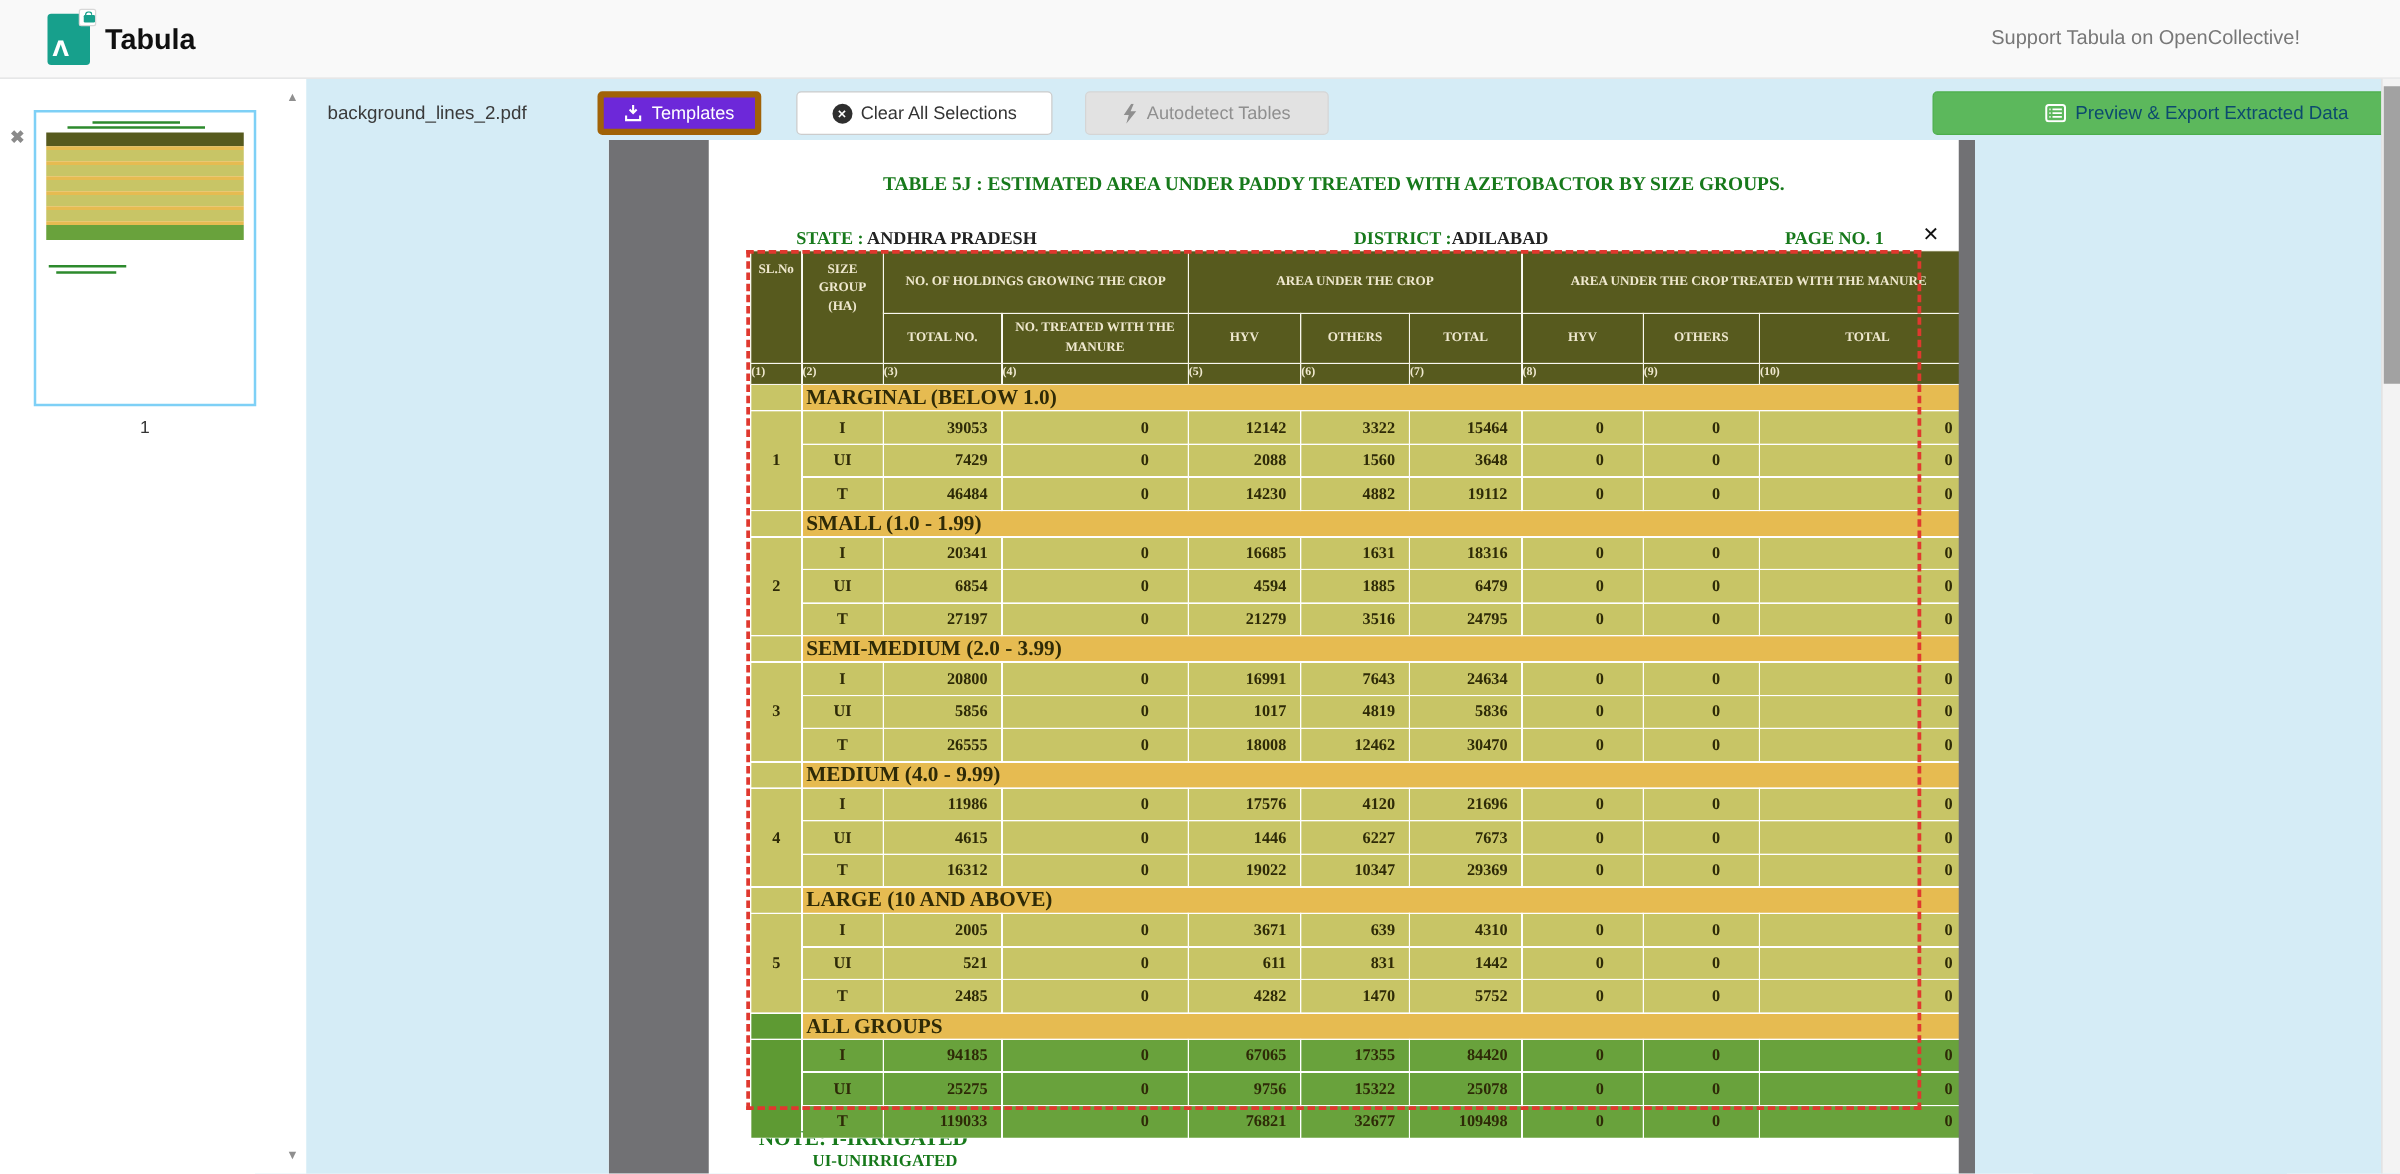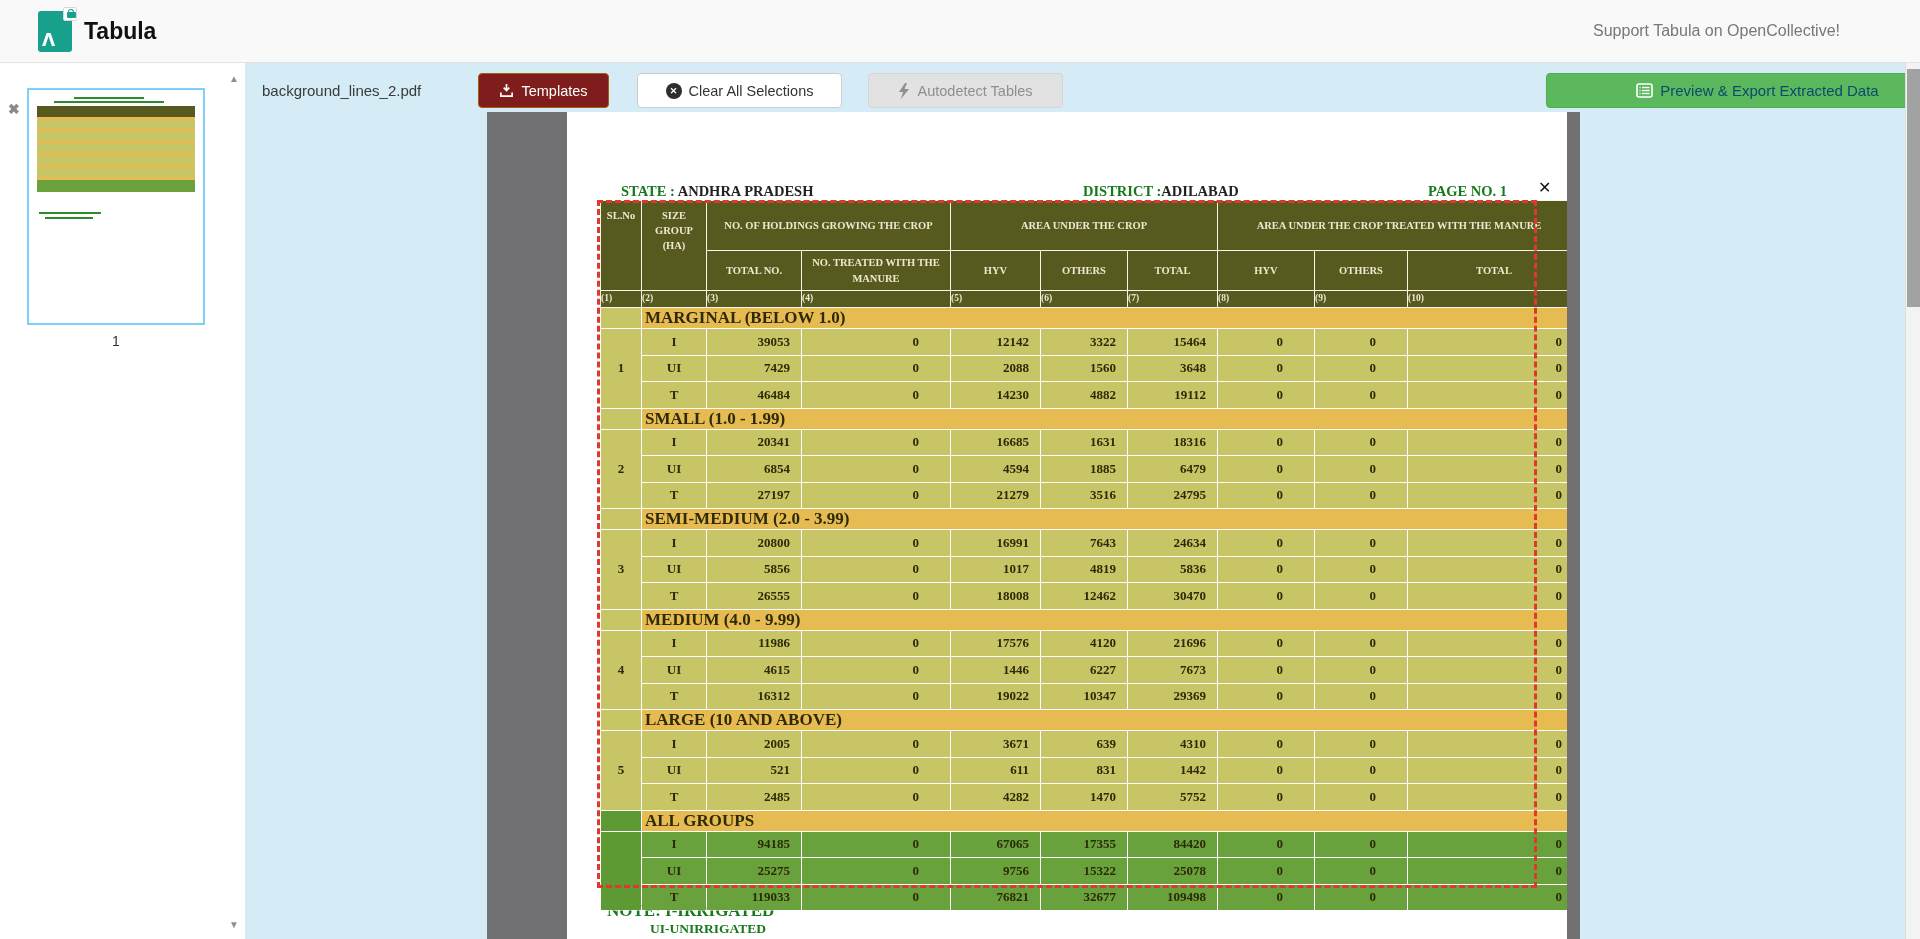--- a/index.html
+++ b/index.html
@@ -17,21 +17,21 @@
   .logo .lockbody { position:absolute; bottom:1.5px; left:2.5px; width:9px; height:6px; background:#17a08c; border-radius:1px; }
   .brand { font-size:23px; font-weight:bold; color:#101010; margin-left:12px; }
   .nav-items { display:flex; list-style:none; margin-left:34px; gap:36px; }
   .nav-items li { color:#777; font-size:16px; cursor:pointer; white-space:nowrap; }
   .support { margin-left:auto; margin-right:80px; color:#777; font-size:16px; }
 
   
   .filename { position:absolute; left:262px; top:82px; font-size:15px; color:#3a3a3a; z-index:10; }
   .btn { position:absolute; top:73px; height:35px; display:flex; align-items:center; justify-content:center;
          gap:7px; border-radius:4px; font-size:14.5px; z-index:10; cursor:pointer; }
-  .btn-templates { left:478px; width:131px; background:#7f1d1d; border:1px solid #a16207; color:#fff; }
+  .btn-templates { left:478px; width:131px; background:#6d28d9; border:5px solid #a16207; color:#fff; }
   .btn-clear { left:637px; width:205px; background:#ffffff; border:1px solid #cccccc; color:#333; }
   .btn-auto { left:868px; width:195px; background:#e2e2e2; border:1px solid #d5d5d5; color:#8f8f8f; }
   .btn-export { left:1546px; width:423px; background:#5cb85c; border:1px solid #4cae4c; color:#0c4a6e; font-size:15px; }
   .icon-clear-circle { width:16px; height:16px; background:#2e2e2e; border-radius:50%; color:#fff; font-size:9px;
           display:flex; align-items:center; justify-content:center; font-weight:bold; }
 
   
   .sidebar { position:absolute; left:0; top:63px; width:245px; bottom:0; background:#ffffff; z-index:5; }
   .thumb-close { position:absolute; left:8px; top:38px; color:#8a8a8a; font-size:14px; font-weight:bold; cursor:pointer; }
   .thumb { position:absolute; left:27px; top:25px; width:178px; height:237px; background:#fff; border:2px solid #7ed0f6; cursor:pointer; }
@@ -50,21 +50,21 @@
   .vscroll .thumbbar { position:absolute; left:1px; top:6px; width:13px; height:238px; background:#a2a2a2; }
 
   
   .page { position:absolute; left:487px; top:112px; width:1093px; height:827px; background:#ffffff; overflow:hidden; z-index:1; }
   .scan-edge-left  { position:absolute; left:0; top:0; width:80px; height:100%; background:#717174; z-index:5; }
   .scan-edge-right { position:absolute; left:1080px; top:0; width:13px; height:100%; background:#717174; z-index:5; }
   .pdf-serif { font-family:"Liberation Serif", serif; font-weight:bold; }
   .pdf-title { position:absolute; left:80px; top:27px; width:1000px; text-align:center; font-size:15.5px; color:#17791b; }
   .pdf-meta  { position:absolute; top:71px; font-size:14.5px; color:#222; white-space:nowrap; }
   .pdf-meta .g { color:#17791b; }
-  .meta-state { left:134px; } .meta-district { left:596px; } .meta-page { left:941px; }
+  .meta-state { left:150px; } .meta-district { left:596px; } .meta-page { left:941px; }
   .sel-delete { position:absolute; left:1051px; top:66px; font-size:16px; font-weight:bold; color:#111; z-index:7; cursor:pointer;
                 font-family:"DejaVu Sans", sans-serif; }
   .selection { position:absolute; left:110px; top:88px; width:940px; height:688px; border:3px dashed #e0382f; z-index:6; cursor:move; }
   .note1 { position:absolute; left:120px; top:789px; font-size:17px; color:#17791b; }
   .note2 { position:absolute; left:163px; top:809px; font-size:13.5px; color:#17791b; }
 
   
   .tbl-wrap { position:absolute; left:113px; top:88px; z-index:2; }
   table.pdf-table { border-collapse:collapse; table-layout:fixed; width:980px; font-family:"Liberation Serif", serif; }
   .pdf-table th, .pdf-table td { overflow:hidden; }
@@ -160,20 +160,21 @@
   </div>
   <div class="page-num">1</div>
   <span class="sb-arrow" style="top:10px;">▲</span>
   <span class="sb-arrow" style="top:856px;">▼</span>
 </div>
 
 <div class="page">
   <div class="scan-edge-left"></div>
   <div class="scan-edge-right"></div>
 
+  <div class="pdf-title pdf-serif">TABLE 5J : ESTIMATED AREA UNDER PADDY  TREATED WITH AZETOBACTOR BY SIZE GROUPS.</div>
 
   <div class="pdf-meta pdf-serif meta-state">
     <span class="g">STATE : </span><span>ANDHRA PRADESH</span>
   </div>
   <div class="pdf-meta pdf-serif meta-district">
     <span class="g">DISTRICT :</span><span>ADILABAD</span>
   </div>
   <div class="pdf-meta pdf-serif meta-page">
     <span class="g">PAGE NO. </span><span class="g">1</span>
   </div>

